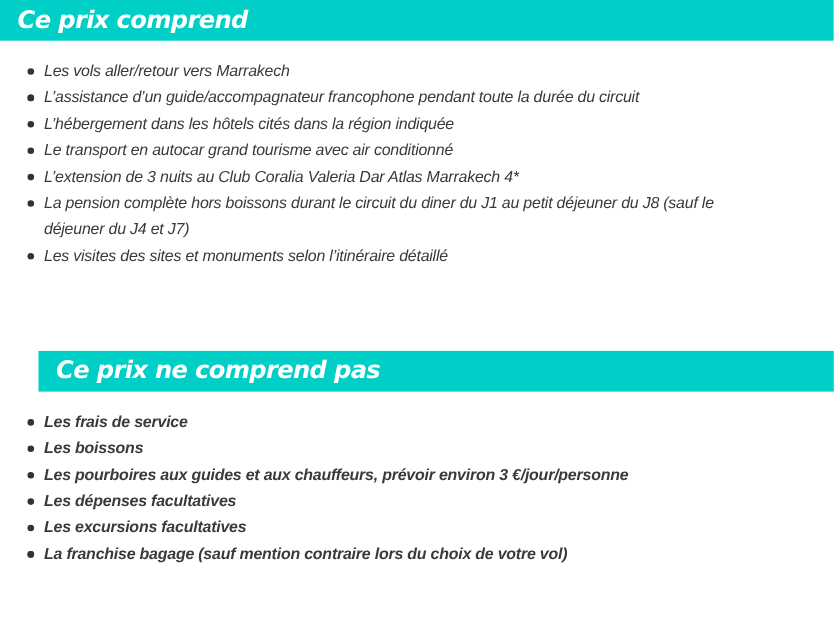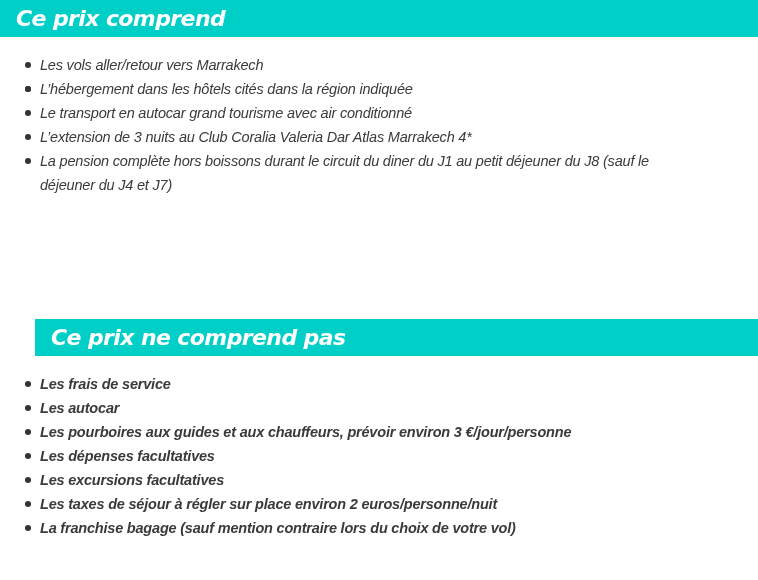--- a/index.html
+++ b/index.html
@@ -25,31 +25,33 @@
     }
   </style>
 </head>
 <body>
 
 <div>
   <div class="section-header" style="top:0;">Ce prix comprend</div>
   <ul class="list" style="top:53px;">
     <li><span class="bullet"></span><span>Les vols aller/retour vers Marrakech</span></li>
     <li><span class="bullet"></span></li>
+    <li><span class="bullet"></span><span>L’assistance d’un guide/accompagnateur francophone pendant toute la durée du circuit</span></li>
     <li><span class="bullet"></span><span>L’hébergement dans les hôtels cités dans la région indiquée</span></li>
     <li><span class="bullet"></span><span>Le transport en autocar grand tourisme avec air conditionné</span></li>
     <li><span class="bullet"></span><span>L’extension de 3 nuits au Club Coralia Valeria Dar Atlas Marrakech 4*</span></li>
     <li><span class="bullet"></span><span>La pension complète hors boissons durant le circuit du diner du J1 au petit déjeuner du J8 (sauf le déjeuner du J4 et J7)</span></li>
+    <li><span class="bullet"></span><span>Les visites des sites et monuments selon l’itinéraire détaillé</span></li>
   </ul>
 </div>
 
 <div>
   <div class="section-header" style="top:319px;margin-left:35px;">Ce prix ne comprend pas</div>
   <ul class="list" style="top:372px;font-weight:bold;">
     <li><span class="bullet"></span><span>Les frais de service</span></li>
-    <li><span class="bullet"></span><span>Les autocar</span></li>
+    <li><span class="bullet"></span><span>Les boissons</span></li>
     <li><span class="bullet"></span><span>Les pourboires aux guides et aux chauffeurs, prévoir environ 3 €/jour/personne</span></li>
     <li><span class="bullet"></span><span>Les dépenses facultatives</span></li>
     <li><span class="bullet"></span><span>Les excursions facultatives</span></li>
-    <li><span class="bullet"></span><span>Les taxes de séjour à régler sur place environ 2 euros/personne/nuit</span></li>
+    <li><span class="bullet"></span></li>
     <li><span class="bullet"></span><span>La franchise bagage (sauf mention contraire lors du choix de votre vol)</span></li>
   </ul>
 </div>
 
 </body></html>

